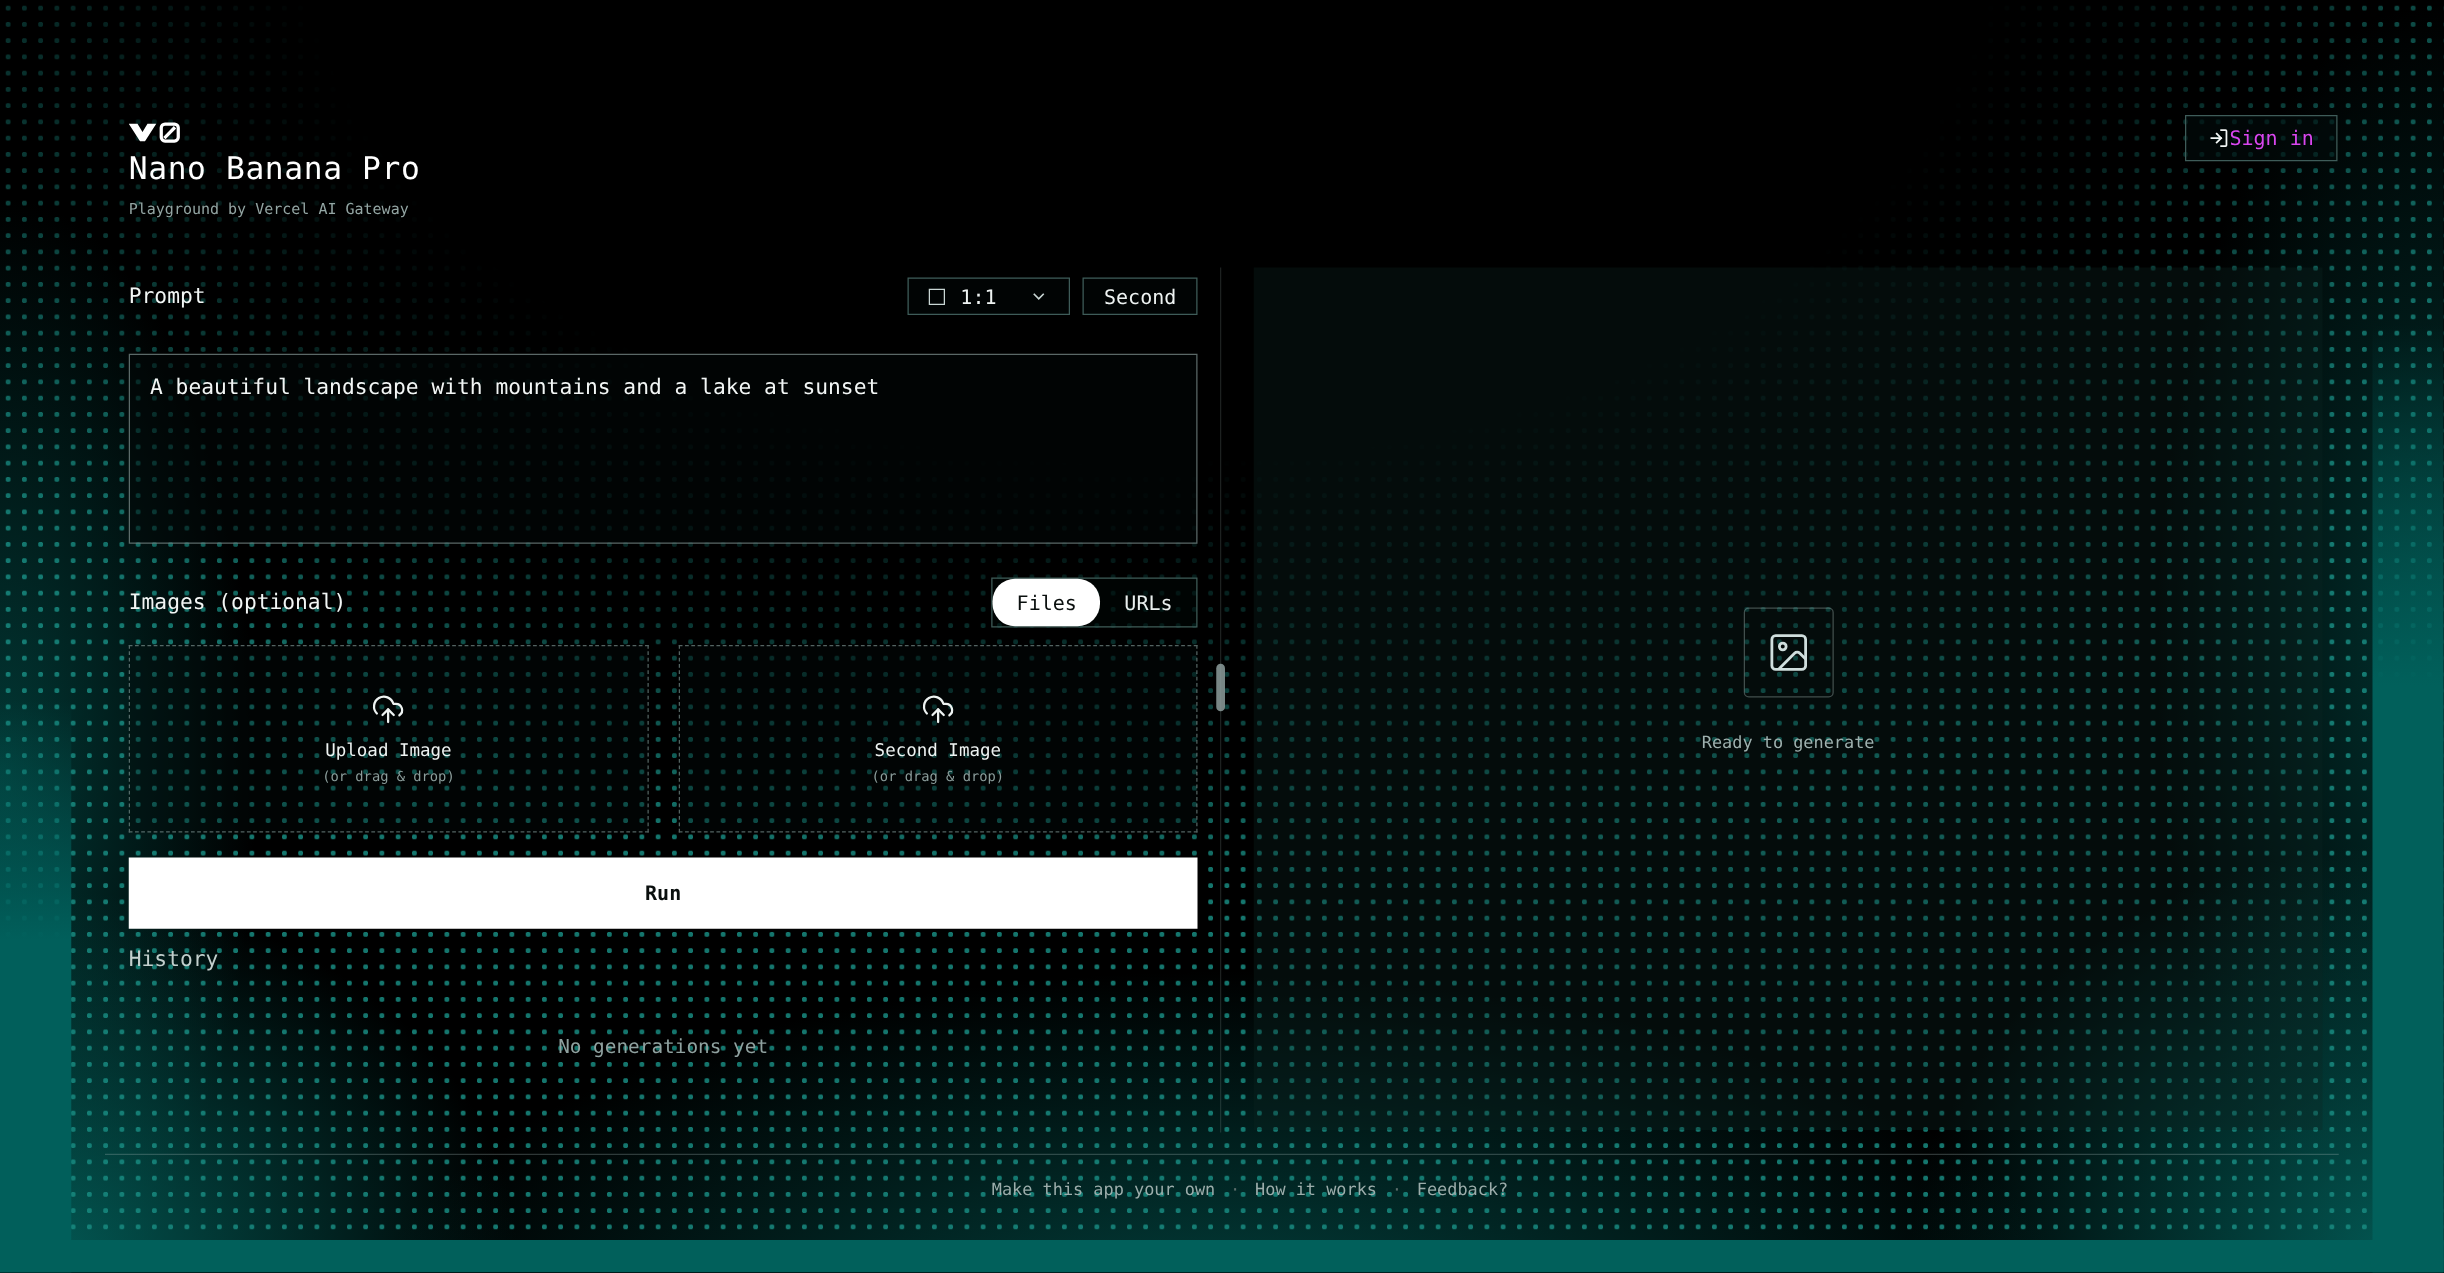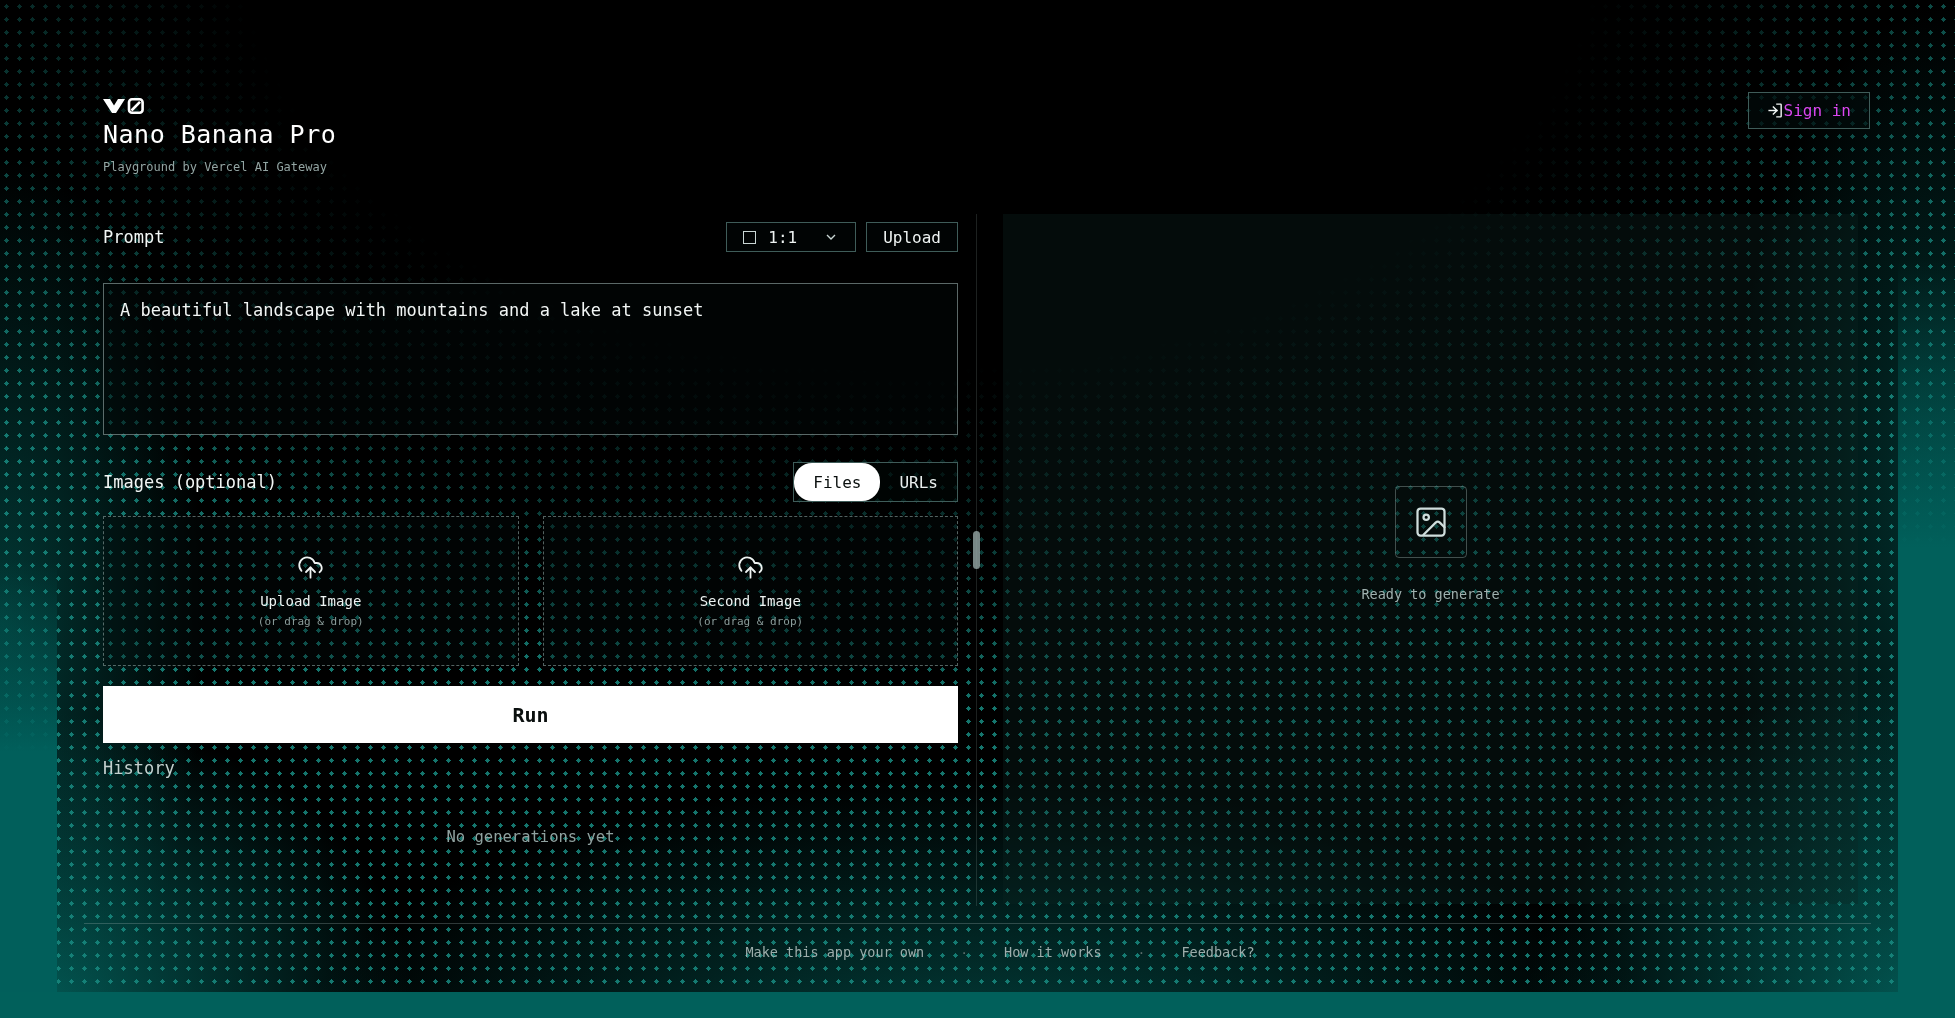--- a/index.html
+++ b/index.html
@@ -82,21 +82,21 @@
   .toggle .seg.active { background:#fff; color:#0a0f0e;border-radius:18px; }
 
   .uploads { margin-top:14px; display:flex; gap:24px; }
   .upload-box { flex:1; height:150px; border:1px dashed rgba(152,177,174,.55);
     background:rgba(3,12,11,.35); display:flex; flex-direction:column;
     align-items:center; justify-content:center; gap:6px; cursor:pointer; }
   .upload-title { font-size:14px; color:#eef3f2; margin-top:6px; }
   .upload-hint  { font-size:11px; color:#8b9d9b; }
 
   .run-btn { margin-top:20px; width:100%; height:57px; background:#fff; border:none;
-    color:#0a0f0e; font-size:20px; font-weight:bold; font-family:inherit; cursor:pointer; }
+    color:#0a0f0e; font-size:16px; font-weight:bold; font-family:inherit; cursor:pointer; }
 
   .history-label { margin-top:15px; font-size:17px; color:#c3d0ce; }
   .history-empty { margin-top:50px; text-align:center; font-size:15.5px; color:#8fa19f; }
 
   
   .v-divider { position:absolute; left:976px; top:214px; height:692px; width:1px;
     background:rgba(160,182,179,.18); }
   .v-handle { position:absolute; left:973px; top:531px; width:7px; height:38px;
     border-radius:4px; background:rgba(150,168,166,.8); cursor:col-resize; }
 
@@ -105,21 +105,21 @@
     background:rgba(12,38,35,.32); display:flex; flex-direction:column;
     align-items:center; justify-content:center; padding-bottom:30px; }
   .preview-iconbox { width:72px; height:72px; border:1px solid rgba(160,180,178,.4);
     border-radius:4px; display:flex; align-items:center; justify-content:center; }
   .preview-status { margin-top:28px; font-size:13.5px; color:#9fb1af; }
 
   
   .footer-divider { position:absolute; left:84px; width:1787px; top:923px; height:1px;
     background:rgba(154,176,174,.3); }
   .footer { position:absolute; left:0; right:0; top:944px; display:flex;
-    align-items:center; justify-content:center; gap:36px; font-size:13.5px; color:#9cadab;margin-left:45px; }
+    align-items:center; justify-content:center; gap:12px; font-size:13.5px; color:#9cadab;margin-left:45px; }
   .footer a { color:#9cadab; text-decoration:none; cursor:pointer; }
   .footer .sep { color:#5d6e6c; font-size:13px; }
 
   svg { display:block; }
 </style>
 </head>
 <body>
 
 <div class="bg-glow"></div>
 <div class="bg-dots"></div>
@@ -156,21 +156,21 @@
       <div class="head-controls">
         <div class="aspect-select">
           <span class="aspect-square"></span>
           <span>1:1</span>
           <span class="chev">
             <svg width="16" height="16" viewBox="0 0 24 24" fill="none" stroke="#c9d6d4" stroke-width="2">
                 <polyline points="6 9 12 15 18 9"></polyline>
               </svg>
           </span>
         </div>
-        <button class="clear-btn">Upload</button>
+        <button class="clear-btn">Second</button>
       </div>
     </div>
 
     <textarea class="prompt-area" spellcheck="false" style="">A beautiful landscape with mountains and a lake at sunset</textarea>
 
     <div class="row-images">
       <div class="section-label">Images (optional)</div>
       <div class="toggle">
         <div class="seg active">Files</div>
         <div class="seg">URLs</div>

